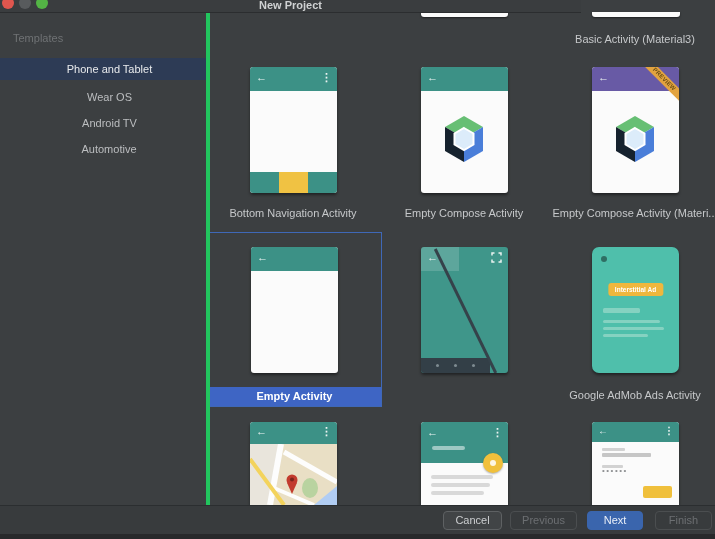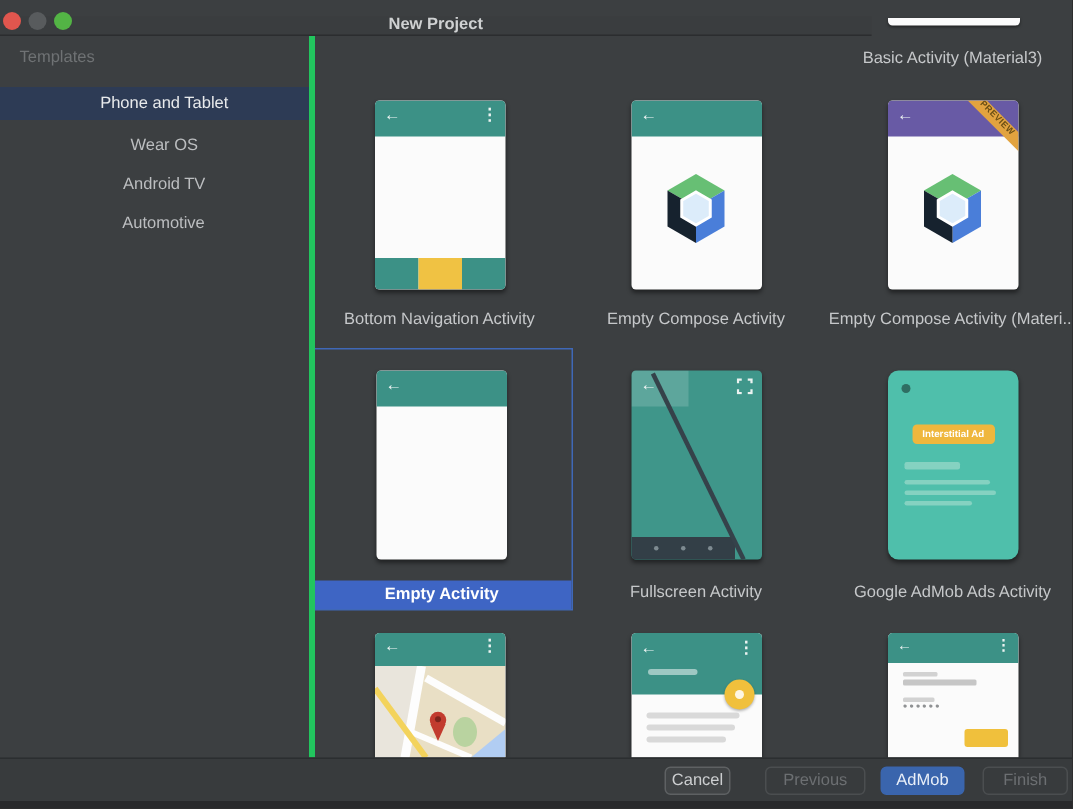--- a/index.html
+++ b/index.html
@@ -2,21 +2,21 @@
 <html><head>
 <meta charset="utf-8">
 <style>
   html,body{margin:0;padding:0;background:#222;}
   #app{
     position:relative;width:715px;height:539px;overflow:hidden;
     background:#3c3f41;font-family:"Liberation Sans",sans-serif;
     -webkit-font-smoothing:antialiased;
   }
   
-  .titlebar{position:absolute;left:0;top:11px;width:581px;height:12px;background:#3a3d3f;border-bottom:1px solid #2b2d2f;z-index:30;}
+  .titlebar{position:absolute;left:0;top:0;width:581px;height:12px;background:#3a3d3f;border-bottom:1px solid #2b2d2f;z-index:30;}
   .tl{position:absolute;top:-3px;width:12px;height:12px;border-radius:50%;}
   .tl-red{left:2px;background:#e0564e;}
   .tl-gray{left:19px;background:#585b5d;}
   .tl-green{left:36px;background:#53b445;}
   .wtitle{position:absolute;left:0;top:-1px;width:100%;text-align:center;font-size:11px;font-weight:bold;color:#cfd1d2;}
   
   .sidebar{position:absolute;left:0;top:13px;width:206px;height:492px;background:#3c3f41;border-right:4px solid #22c55e;z-index:5;text-align:center;}
   .side-header{position:absolute;left:13px;top:19px;font-size:11px;color:#6f7274;}
   .side-item{position:absolute;left:0;width:100%;height:22px;line-height:22px;padding-left:13px;box-sizing:border-box;font-size:11px;color:#bcbec0;cursor:default;}
   .side-item.sel{background:#2d3b55;color:#e8eaec;}
@@ -80,21 +80,21 @@
   .lbtn{position:absolute;left:51px;top:64px;width:29px;height:12px;background:#f0c03c;border-radius:2px;}
   
   .map{position:absolute;left:0;top:22px;}
   .map-header{height:22px;}
   
   .footer{position:absolute;left:0;top:505px;width:715px;height:34px;background:#383b3d;border-top:1px solid #2b2e30;box-sizing:border-box;z-index:20;}
   .footer::after{content:"";position:absolute;left:0;bottom:0;width:100%;height:5px;background:#28292b;}
   .btn{position:absolute;top:5px;height:19px;border-radius:4px;font-family:"Liberation Sans",sans-serif;font-size:11px;line-height:17px;text-align:center;box-sizing:border-box;background:#414446;border:1px solid #5e6163;color:#ccced0;padding:0;cursor:default;}
   .btn.disabled{background:transparent;border-color:#4b4e50;color:#6c6f72;}
   .btn.primary{background:#3a65ad;border:1px solid #3a65ad;color:#e9eff8;}
-  .btn-cancel{left:443px;width:44px;}
+  .btn-cancel{left:443px;width:59px;}
   .btn-previous{left:510px;width:67px;}
   .btn-next{left:587px;width:56px;}
   .btn-finish{left:655px;width:57px;}
 </style>
 </head>
 <body>
 
 <div id="app">
 
   <div class="titlebar">
@@ -184,21 +184,20 @@
 
   <div class="thumb h126 admob" style="left:592px;top:247px;">
     <div class="admob-dot"></div>
     <div class="admob-badge">Interstitial Ad</div>
     <div class="aline al1"></div>
     <div class="aline al2"></div>
     <div class="aline al3"></div>
     <div class="aline al4"></div>
   </div>
 
-  <div class="row-label r3 c2">Fullscreen Activity</div>
   <div class="row-label r3 c3">Google AdMob Ads Activity</div>
 
   <div class="thumb h83" style="left:250px;top:422px;">
     <div class="th-header map-header">
       <span class="arrow" style="top:3px;">←</span>
       <span class="kebab" style="top:3px;">⋮</span>
     </div>
     <svg class="map" width="87" height="61" viewBox="0 0 87 61">
       <rect width="87" height="61" fill="#e9e5dc"></rect>
       <polygon points="30,0 87,0 87,61 18,61" fill="#e9dfc5"></polygon>
@@ -234,17 +233,17 @@
     <div class="lline ll1"></div>
     <div class="lline ll2"></div>
     <div class="lline ll3"></div>
     <div class="ldots">••••••</div>
     <div class="lbtn"></div>
   </div>
 
   <div class="footer">
     <button class="btn btn-cancel">Cancel</button>
     <button class="btn btn-previous disabled">Previous</button>
-    <button class="btn btn-next primary">AdMob</button>
+    <button class="btn btn-next primary">Next</button>
     <button class="btn btn-finish disabled">Finish</button>
   </div>
 
 </div>
 
 </body></html>

